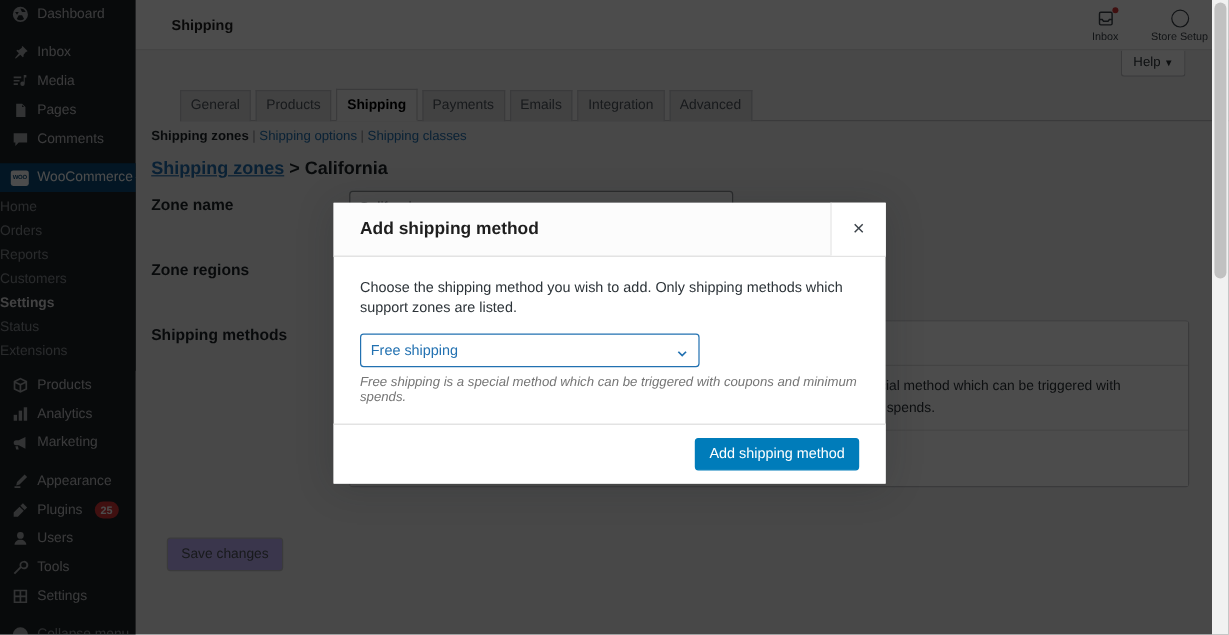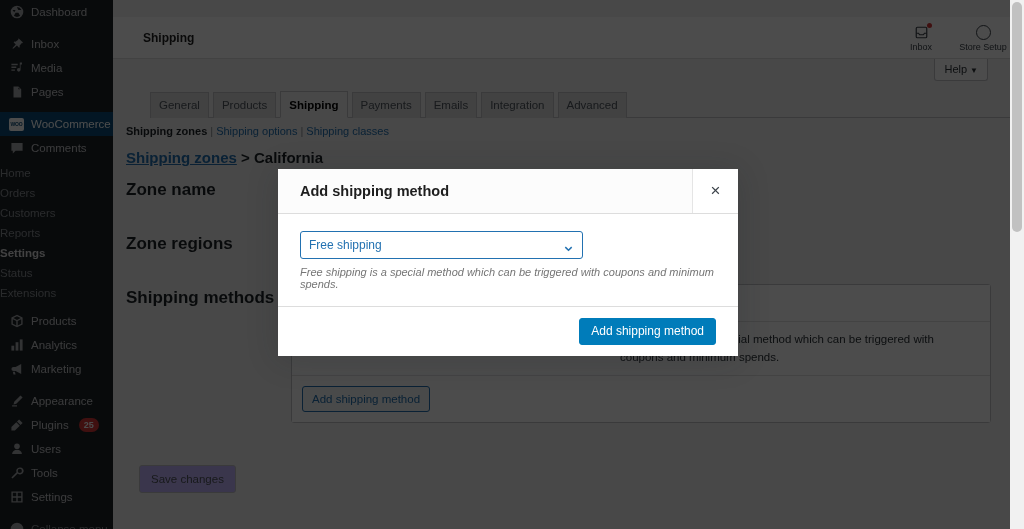--- a/index.html
+++ b/index.html
@@ -105,21 +105,21 @@
     justify-content: center;
     letter-spacing: -0.2px;
   }
   .menu-item.current .woo-badge { background: #fff; color: #0a4b78; }
 
   .collapse-row { color: #8a8f94; }
 
   
   .content {
     position: absolute;
-    left: 113px; top: 17px;
+    left: 113px; top: 0;
     width: 911px;
     height: 457px;
     background: #f0f0f1;
   }
 
   
   .woo-header {
     height: 42px;
     background: #fff;
     border-bottom: 1px solid #dcdcde;
@@ -248,21 +248,21 @@
 
   
   .form-area { padding: 10px 0 0 13px; position: relative; }
   .form-row {
     display: flex;
     align-items: flex-start;
     margin-bottom: 26px;
   }
   .form-label {
     width: 165px;
-    font-size: 17px;
+    font-size: 13px;
     font-weight: bold;
     color: #1d2327;
     padding-top: 4px;
   }
   .form-field { flex: 1; }
   .text-input {
     width: 320px;
     height: 28px;
     border: 1px solid #8c8f94;
     border-radius: 3px;
@@ -487,41 +487,41 @@
 
     <div class="menu-item">
       <span class="mi-icon">
         <svg width="14" height="14" viewBox="0 0 20 20" fill="currentColor">
             <path d="M5 2h7l4 4v12H5zm7 1.5V6h2.5z"></path>
           </svg>
       </span>
       <span>Pages</span>
     </div>
 
+    <div class="menu-item">
+      <span class="mi-icon">
+        <svg width="14" height="14" viewBox="0 0 20 20" fill="currentColor">
+            <path d="M2 3h16v11H8l-4 4v-4H2z"></path>
+          </svg>
+      </span>
+      <span>Comments</span>
+    </div>
+
     <div class="menu-item current gap-top">
       <span class="mi-icon">
         <span class="woo-badge">WOO</span>
       </span>
       <span>WooCommerce</span>
-    </div>
-
-    <div class="menu-item">
-      <span class="mi-icon">
-        <svg width="14" height="14" viewBox="0 0 20 20" fill="currentColor">
-            <path d="M2 3h16v11H8l-4 4v-4H2z"></path>
-          </svg>
-      </span>
-      <span>Comments</span>
     </div>
 
     <div class="submenu">
       <div class="submenu-item">Home</div>
       <div class="submenu-item">Orders</div>
+      <div class="submenu-item">Reports</div>
       <div class="submenu-item">Customers</div>
-      <div class="submenu-item">Reports</div>
       <div class="submenu-item current">Settings</div>
       <div class="submenu-item">Status</div>
       <div class="submenu-item">Extensions</div>
     </div>
 
     <div class="menu-item">
       <span class="mi-icon">
         <svg width="14" height="14" viewBox="0 0 20 20" fill="currentColor">
             <path d="M10 1L2 5v10l8 4 8-4V5zm0 2.2l5.3 2.6L10 8.4 4.7 5.8zM4 7.6l5 2.5v6.3l-5-2.5zm7 8.8v-6.3l5-2.5v6.3z"></path>
           </svg>
@@ -712,20 +712,21 @@
 
   <div class="modal-overlay"></div>
 
   <div class="modal">
     <div class="modal-header">
       <div class="modal-title">Add shipping method</div>
       <div class="modal-close">×</div>
     </div>
 
     <div class="modal-body">
+      <div class="modal-desc">Choose the shipping method you wish to add. Only shipping methods which support zones are listed.</div>
 
       <div class="select-wrap">
         <div class="wc-select">
           <span>Free shipping</span>
         </div>
         <span class="select-caret">
           <svg width="11" height="11" viewBox="0 0 12 12" fill="none" stroke="currentColor" stroke-width="1.6">
               <path d="M2.5 4.5L6 8l3.5-3.5"></path>
             </svg>
         </span>

